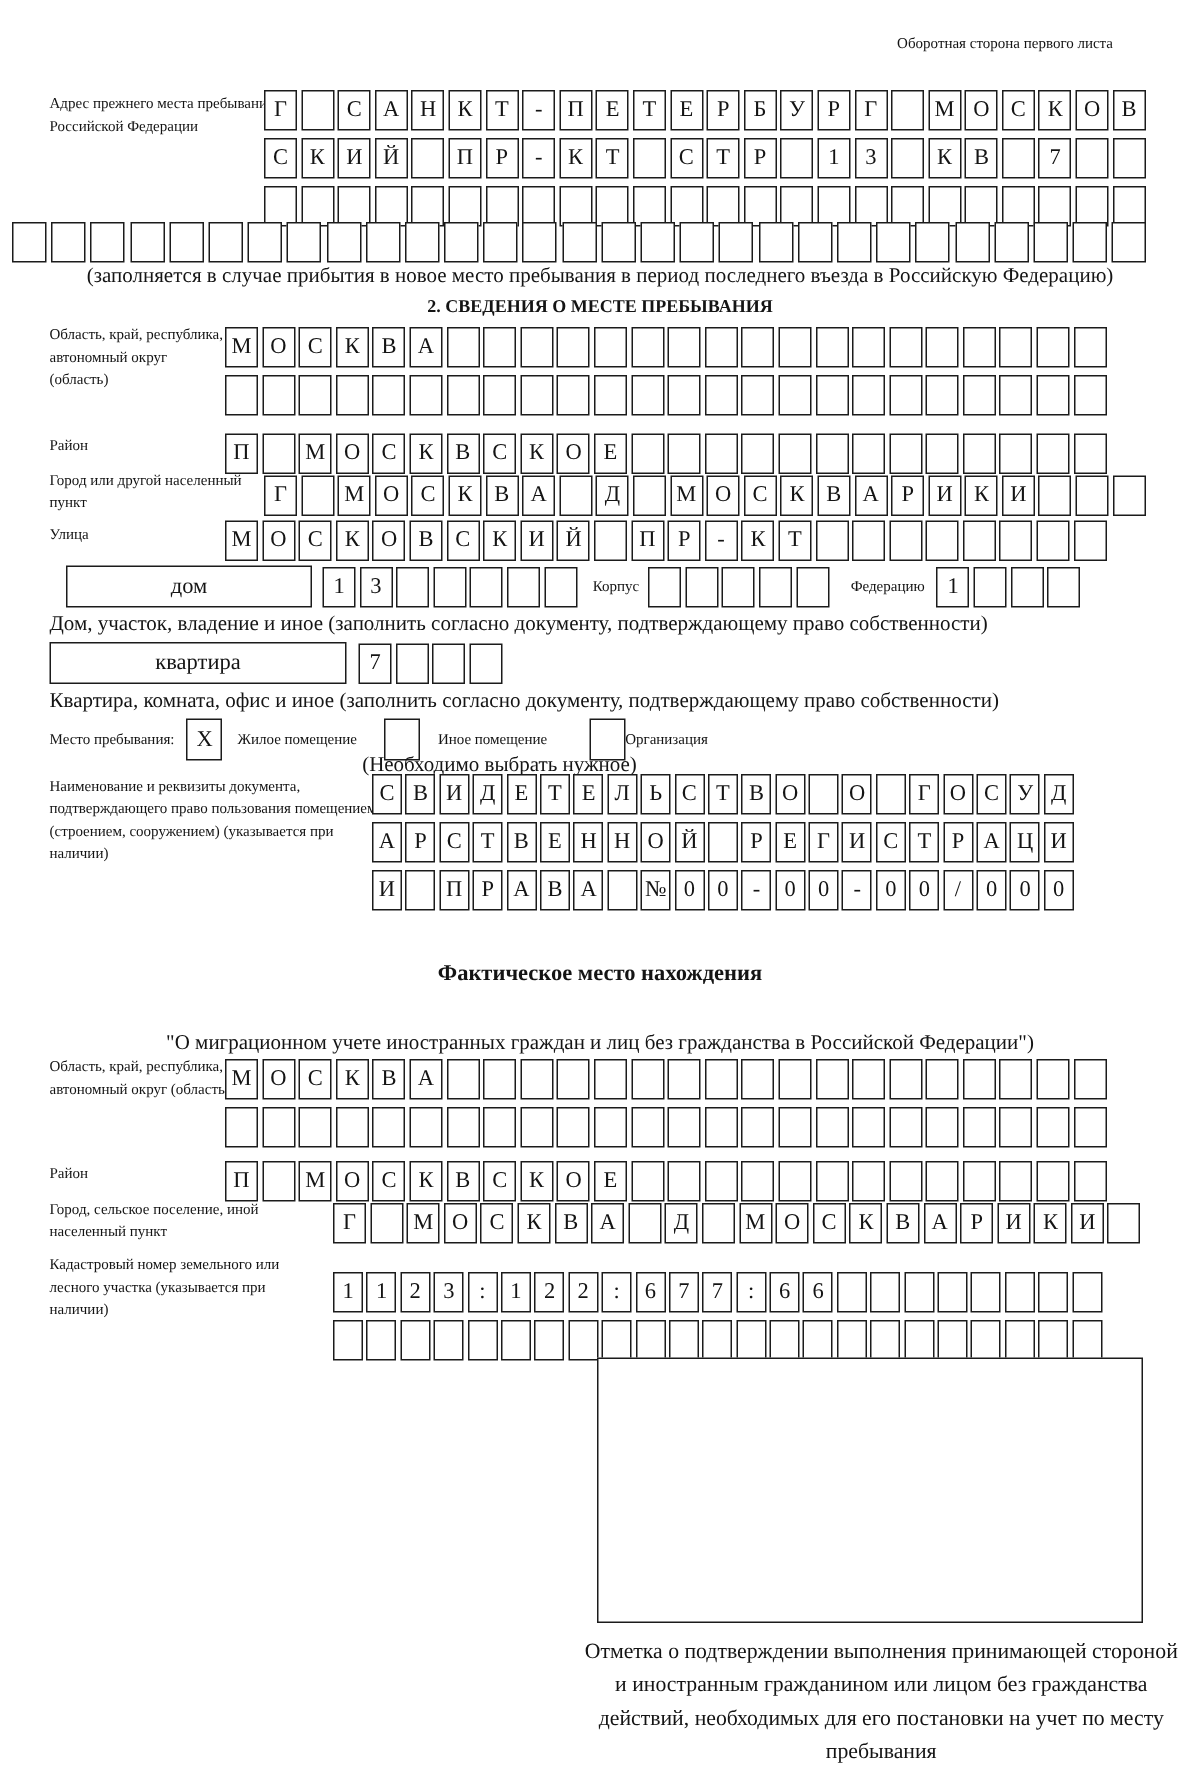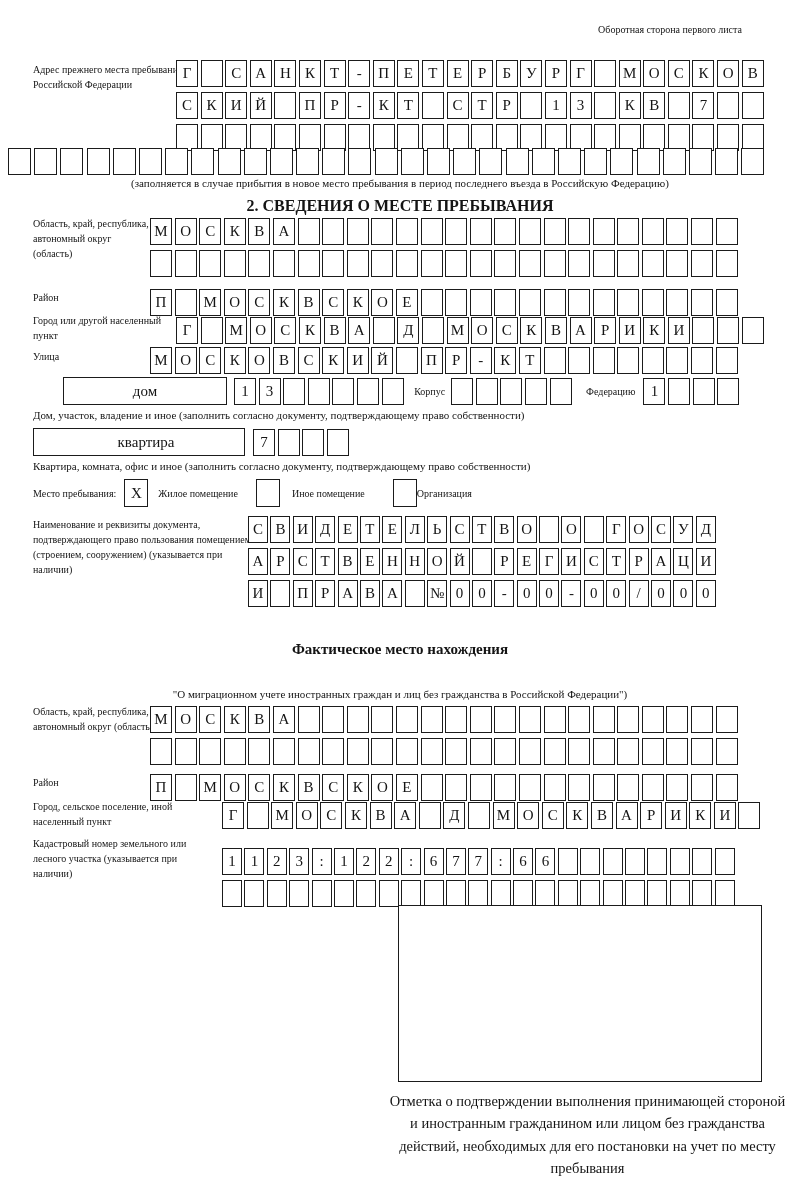--- a/index.html
+++ b/index.html
@@ -1,22 +1,22 @@
 <!DOCTYPE html>
 <html><head>
 <meta charset="utf-8">
 <style>
   html,body{margin:0;padding:0;background:#fff;}
   .page{position:relative;width:800px;height:1180px;background:#ffffff;overflow:hidden;
         font-family:"Liberation Serif","DejaVu Serif",serif;color:#141414;}
   .abs{position:absolute;}
   .label{font-size:10px;line-height:1.5;}
-  .note{font-size:11px;}
+  .note{font-size:14px;}
   .center{text-align:center;}
-  .title{font-size:16px;font-weight:bold;}
+  .title{font-size:12px;font-weight:bold;}
   .cells{display:flex;flex-wrap:nowrap;}
   .cell{flex:none;width:20px;height:25px;border:1.45px solid #1b1b1b;margin-right:2.6px;
         display:flex;align-items:center;justify-content:center;
         font-size:15px;background:#fff;box-sizing:content-box;}
   .tight .cell{width:18px;margin-right:2.4px;}
   .roomy .cell{width:21px;margin-right:3.2px;}
   .rowstack > .cells{margin-bottom:5px;}
   .labelbox{border:1.5px solid #1b1b1b;height:26px;display:flex;align-items:center;justify-content:center;
             font-size:15px;background:#fff;box-sizing:content-box;}
   .inline-row{display:flex;align-items:center;}
@@ -281,21 +281,21 @@
       <span class="cell"></span>
       <span class="cell"></span>
       <span class="cell"></span>
       <span class="cell"></span>
       <span class="cell"></span>
       <span class="cell"></span>
       <span class="cell"></span>
       <span class="cell"></span>
     </div>
 
-  <div class="abs inline-row" style="top:377px;left:40px;padding-left:23px;">
+  <div class="abs inline-row" style="top:377px;left:21px;padding-left:23px;">
     <div class="labelbox" style="width:162px;">дом</div>
     <div class="cells" style="margin-left:7px;">
         <span class="cell">1</span>
         <span class="cell">3</span>
         <span class="cell"></span>
         <span class="cell"></span>
         <span class="cell"></span>
         <span class="cell"></span>
         <span class="cell"></span>
       </div>
@@ -311,39 +311,40 @@
     <div class="cells">
         <span class="cell">1</span>
         <span class="cell"></span>
         <span class="cell"></span>
         <span class="cell"></span>
       </div>
   </div>
   <div class="abs note" style="top:409px;left:33px;">Дом, участок, владение и иное (заполнить согласно документу, подтверждающему право собственности)</div>
 
   <div class="abs inline-row" style="top:428px;left:33px;">
-    <div class="labelbox" style="width:196px;padding-left:14px;">квартира</div>
+    <div class="labelbox" style="width:196px;">квартира</div>
     <div class="cells" style="margin-left:8px;">
         <span class="cell">7</span>
         <span class="cell"></span>
         <span class="cell"></span>
         <span class="cell"></span>
       </div>
   </div>
   <div class="abs note" style="top:460px;left:33px;">Квартира, комната, офис и иное (заполнить согласно документу, подтверждающему право собственности)</div>
 
   <div class="abs inline-row" style="top:479px;left:33px;">
     <div class="label">Место пребывания:</div>
     <div class="chk cells" style="margin-left:8px;">X</div>
     <div class="label" style="margin-left:10px;">Жилое помещение</div>
     <div class="chk cells" style="margin-left:18px;"></div>
     <div class="label" style="margin-left:12px;">Иное помещение</div>
     <div class="chk cells" style="margin-left:28px;"></div>
     <div class="label" style="">Организация</div>
   </div>
+  <div class="abs note center" style="top:503px;left:33px;width:600px;">(Необходимо выбрать нужное)</div>
 
   <div class="abs label" style="top:517px;left:33px;width:222px;">Наименование и реквизиты документа, подтверждающего право пользования помещением (строением, сооружением) (указывается при наличии)</div>
   <div class="abs rowstack" style="top:516px;left:248px;">
     <div class="cells tight">
         <span class="cell">С</span>
         <span class="cell">В</span>
         <span class="cell">И</span>
         <span class="cell">Д</span>
         <span class="cell">Е</span>
         <span class="cell">Т</span>

